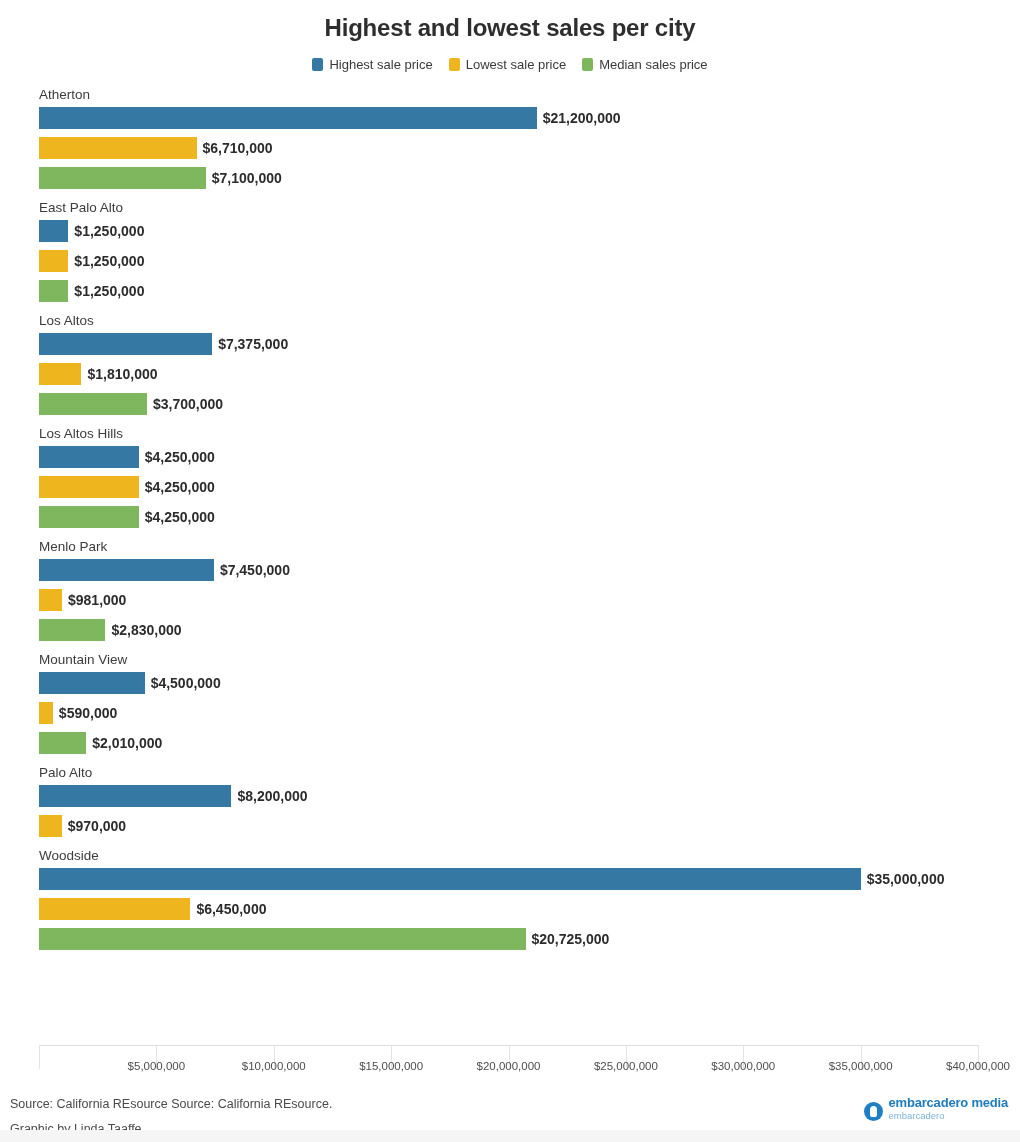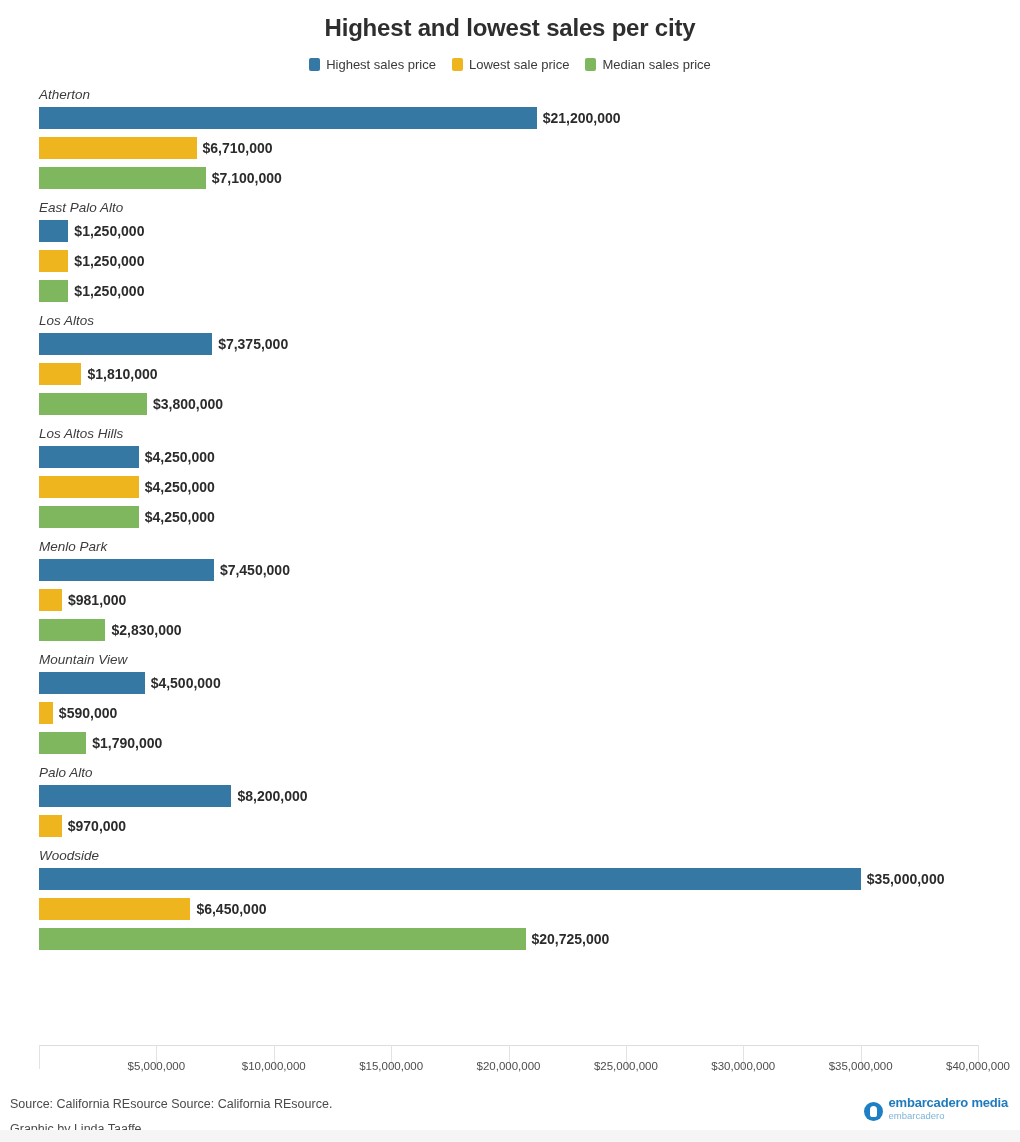--- a/index.html
+++ b/index.html
@@ -61,21 +61,20 @@
   .group {
     position: relative;
     margin-bottom: 11px;
   }
   .group-label {
     font-size: 13.5px;
     color: #3c3c3c;
     line-height: 15px;
     margin-bottom: 5px;
     white-space: nowrap;
-    font-style: italic;
   }
   .bar-row {
     position: relative;
     height: 22px;
     margin-bottom: 8px;
     display: flex;
     align-items: center;
   }
   .bar-row:last-child { margin-bottom: 0; }
   .bar {
@@ -202,21 +201,21 @@
   }
 </style>
 </head>
 <body>
 
 <div class="chart-title">Highest and lowest sales per city</div>
 
 <div class="legend" id="legend">
     <div class="legend-item">
       <span class="legend-swatch" style="background: rgb(52, 120, 163);"></span>
-      <span>Highest sales price</span>
+      <span>Highest sale price</span>
     </div>
     <div class="legend-item">
       <span class="legend-swatch" style="background: rgb(239, 181, 31);"></span>
       <span>Lowest sale price</span>
     </div>
     <div class="legend-item">
       <span class="legend-swatch" style="background: rgb(127, 183, 94);"></span>
       <span>Median sales price</span>
     </div>
   </div>
@@ -257,21 +256,21 @@
       <div class="bar-row">
         <div class="bar" title="Highest sales price: $7,375,000" style="width: 173.128px; background: rgb(52, 120, 163);"></div>
         <span class="bar-value">$7,375,000</span>
       </div>
       <div class="bar-row">
         <div class="bar" title="Lowest sale price: $1,810,000" style="width: 42.4898px; background: rgb(239, 181, 31);"></div>
         <span class="bar-value">$1,810,000</span>
       </div>
       <div class="bar-row">
         <div class="bar" title="Median sales price: $4,600,000" style="width: 107.985px; background: rgb(127, 183, 94);"></div>
-        <span class="bar-value">$3,800,000</span>
+        <span class="bar-value">$3,700,000</span>
       </div>
     </div>
     <div class="group">
       <div class="group-label">Los Altos Hills</div>
       <div class="bar-row">
         <div class="bar" title="Highest sales price: $4,250,000" style="width: 99.7687px; background: rgb(52, 120, 163);"></div>
         <span class="bar-value">$4,250,000</span>
       </div>
       <div class="bar-row">
         <div class="bar" title="Lowest sale price: $4,250,000" style="width: 99.7687px; background: rgb(239, 181, 31);"></div>
@@ -302,21 +301,21 @@
       <div class="bar-row">
         <div class="bar" title="Highest sales price: $4,500,000" style="width: 105.638px; background: rgb(52, 120, 163);"></div>
         <span class="bar-value">$4,500,000</span>
       </div>
       <div class="bar-row">
         <div class="bar" title="Lowest sale price: $590,000" style="width: 13.8502px; background: rgb(239, 181, 31);"></div>
         <span class="bar-value">$590,000</span>
       </div>
       <div class="bar-row">
         <div class="bar" title="Median sales price: $2,010,000" style="width: 47.1848px; background: rgb(127, 183, 94);"></div>
-        <span class="bar-value">$1,790,000</span>
+        <span class="bar-value">$2,010,000</span>
       </div>
     </div>
     <div class="group">
       <div class="group-label">Palo Alto</div>
       <div class="bar-row">
         <div class="bar" title="Highest sales price: $8,200,000" style="width: 192.495px; background: rgb(52, 120, 163);"></div>
         <span class="bar-value">$8,200,000</span>
       </div>
       <div class="bar-row">
         <div class="bar" title="Lowest sale price: $970,000" style="width: 22.7707px; background: rgb(239, 181, 31);"></div>

